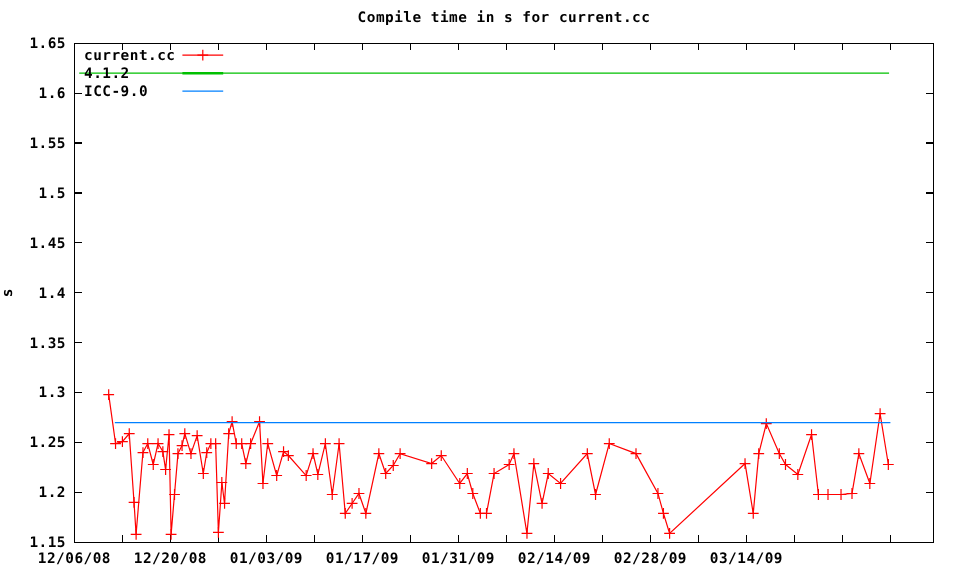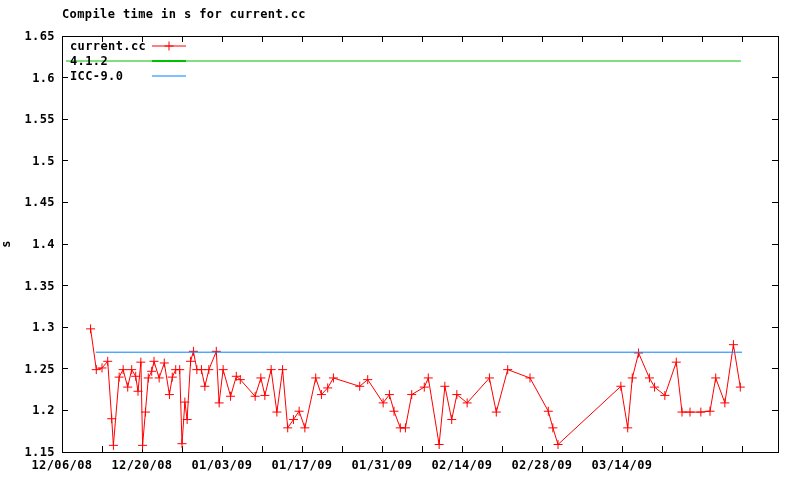--- a/index.html
+++ b/index.html
@@ -1,18 +1,18 @@
 <!DOCTYPE html>
 <html><head>
 <meta charset="utf-8">
 <style>
   html,body{margin:0;padding:0;background:#fff;}
   #stage{position:relative;width:800px;height:480px;background:#fff;overflow:hidden;
          font-family:"DejaVu Sans Mono","Liberation Mono",monospace;}
-  #chart-title{position:absolute;left:62px;width:716px;top:7px;
+  #chart-title{position:absolute;left:62px;width:716px;top:7px;text-align:center;
                font-size:12px;font-weight:bold;color:#000;letter-spacing:0.4px;white-space:pre;}
   #y-label{position:absolute;left:-14px;top:237px;width:40px;text-align:center;
            font-size:12px;font-weight:bold;color:#000;transform:rotate(-90deg);}
   svg{position:absolute;left:0;top:0;}
   .ticktext{font-family:"DejaVu Sans Mono","Liberation Mono",monospace;
             font-size:12px;font-weight:bold;fill:#000;letter-spacing:0.4px;}
 </style>
 </head>
 <body>
 

